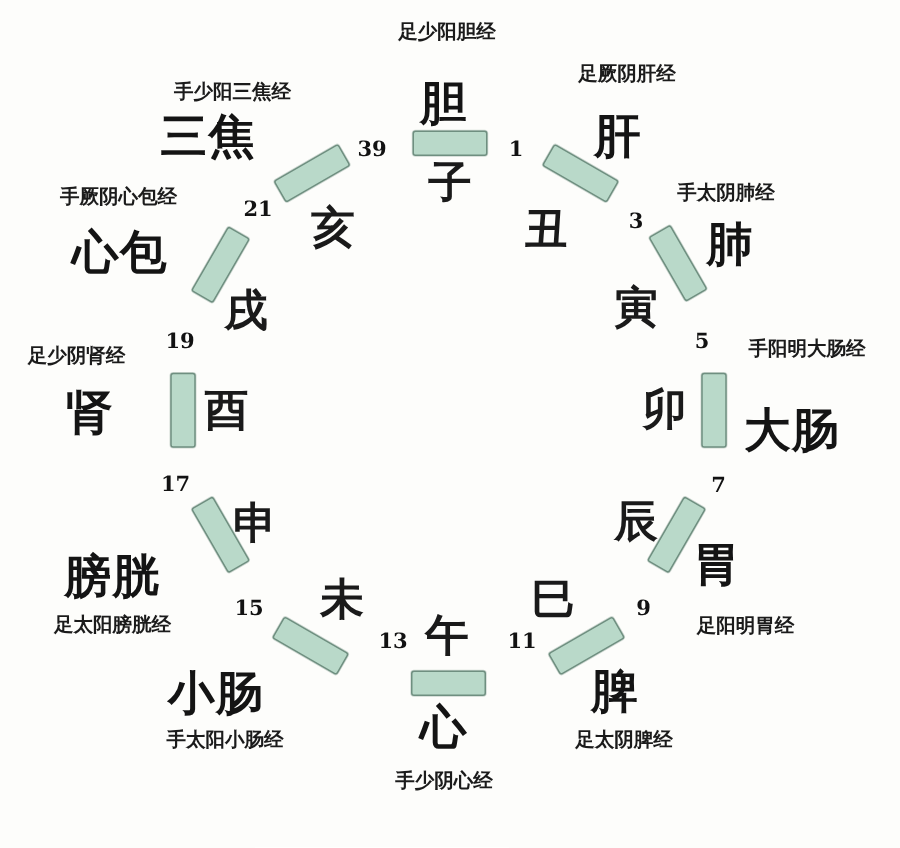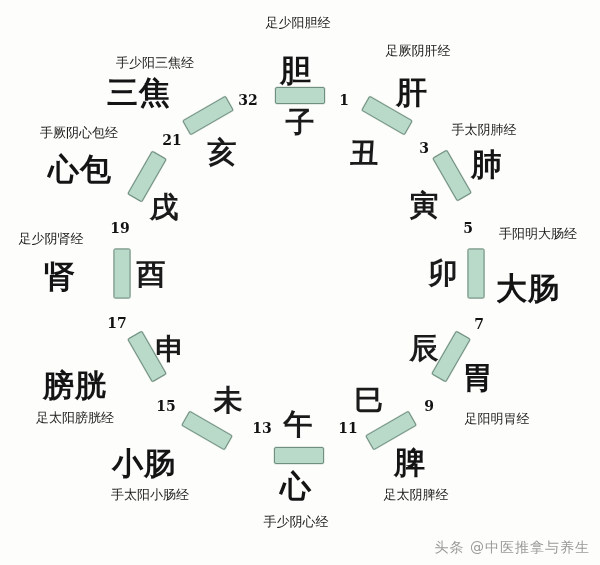--- a/index.html
+++ b/index.html
@@ -30,21 +30,21 @@
   .organ {
     font-size: 31px;
     font-weight: 700;
     letter-spacing: 1px;
     color: #141414;
   }
 
   
   .meridian {
     font-size: 13px;
-    font-weight: 400;
+    font-weight: 700;
     letter-spacing: 0px;
     color: #1b1b1b;
   }
 
   
   .branch {
     font-size: 29px;
     font-weight: 600;
     color: #1a1a1a;
   }
@@ -89,21 +89,21 @@
 </style>
 </head>
 <body>
 
 <div id="stage">
 
 
   <div id="entries-layer">
       <div class="tickbar" style="width: 50px; height: 17px; left: 275px; top: 86.5px; transform: rotate(0deg); background: rgb(185, 217, 201); border-color: rgb(111, 143, 128);"></div>
       <div class="node branch" style="left: 300px; top: 122px;">子</div>
-      <div class="node hour" style="left: 248px; top: 100px;">32</div>
+      <div class="node hour" style="left: 248px; top: 100px;">39</div>
       <div class="node organ" style="left: 296px; top: 70px;">胆</div>
       <div class="node meridian" style="left: 298px; top: 22px;">足少阳胆经</div>
       <div class="tickbar" style="width: 50px; height: 17px; left: 362px; top: 106.5px; transform: rotate(30deg); background: rgb(185, 217, 201); border-color: rgb(111, 143, 128);"></div>
       <div class="node branch" style="left: 364px; top: 153px;">丑</div>
       <div class="node hour" style="left: 344px; top: 100px;">1</div>
       <div class="node organ" style="left: 412px; top: 92px;">肝</div>
       <div class="node meridian" style="left: 418px; top: 50px;">足厥阴肝经</div>
       <div class="tickbar" style="width: 50px; height: 17px; left: 427px; top: 166.5px; transform: rotate(60deg); background: rgb(185, 217, 201); border-color: rgb(111, 143, 128);"></div>
       <div class="node branch" style="left: 424px; top: 205px;">寅</div>
       <div class="node hour" style="left: 424px; top: 148px;">3</div>
@@ -149,15 +149,14 @@
       <div class="node hour" style="left: 120px; top: 228px;">19</div>
       <div class="node organ" style="left: 80px; top: 169px;">心包</div>
       <div class="node meridian" style="left: 79px; top: 132px;">手厥阴心包经</div>
       <div class="tickbar" style="width: 50px; height: 17px; left: 183px; top: 106.5px; transform: rotate(150deg); background: rgb(185, 217, 201); border-color: rgb(111, 143, 128);"></div>
       <div class="node branch" style="left: 222px; top: 152px;">亥</div>
       <div class="node hour" style="left: 172px; top: 140px;">21</div>
       <div class="node organ" style="left: 139px; top: 92px;">三焦</div>
       <div class="node meridian" style="left: 155px; top: 62px;">手少阳三焦经</div>
     </div>
 
-  <div class="watermark">头条 @中医推拿与养生</div>
 
 </div>
 
 </body></html>

